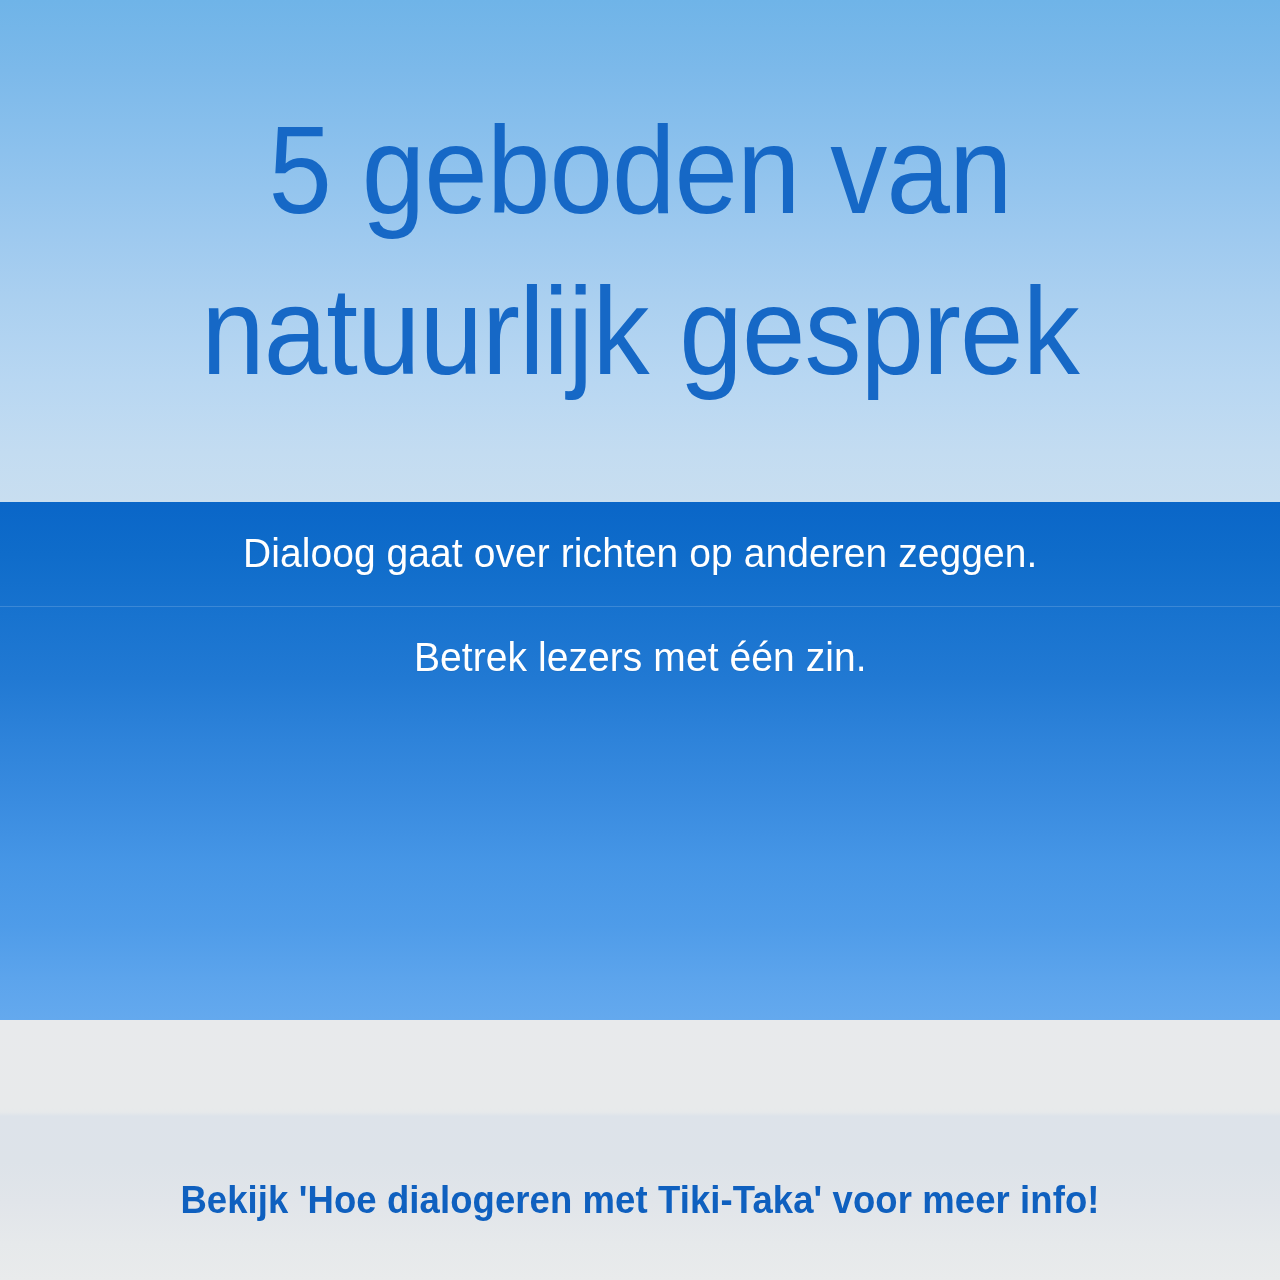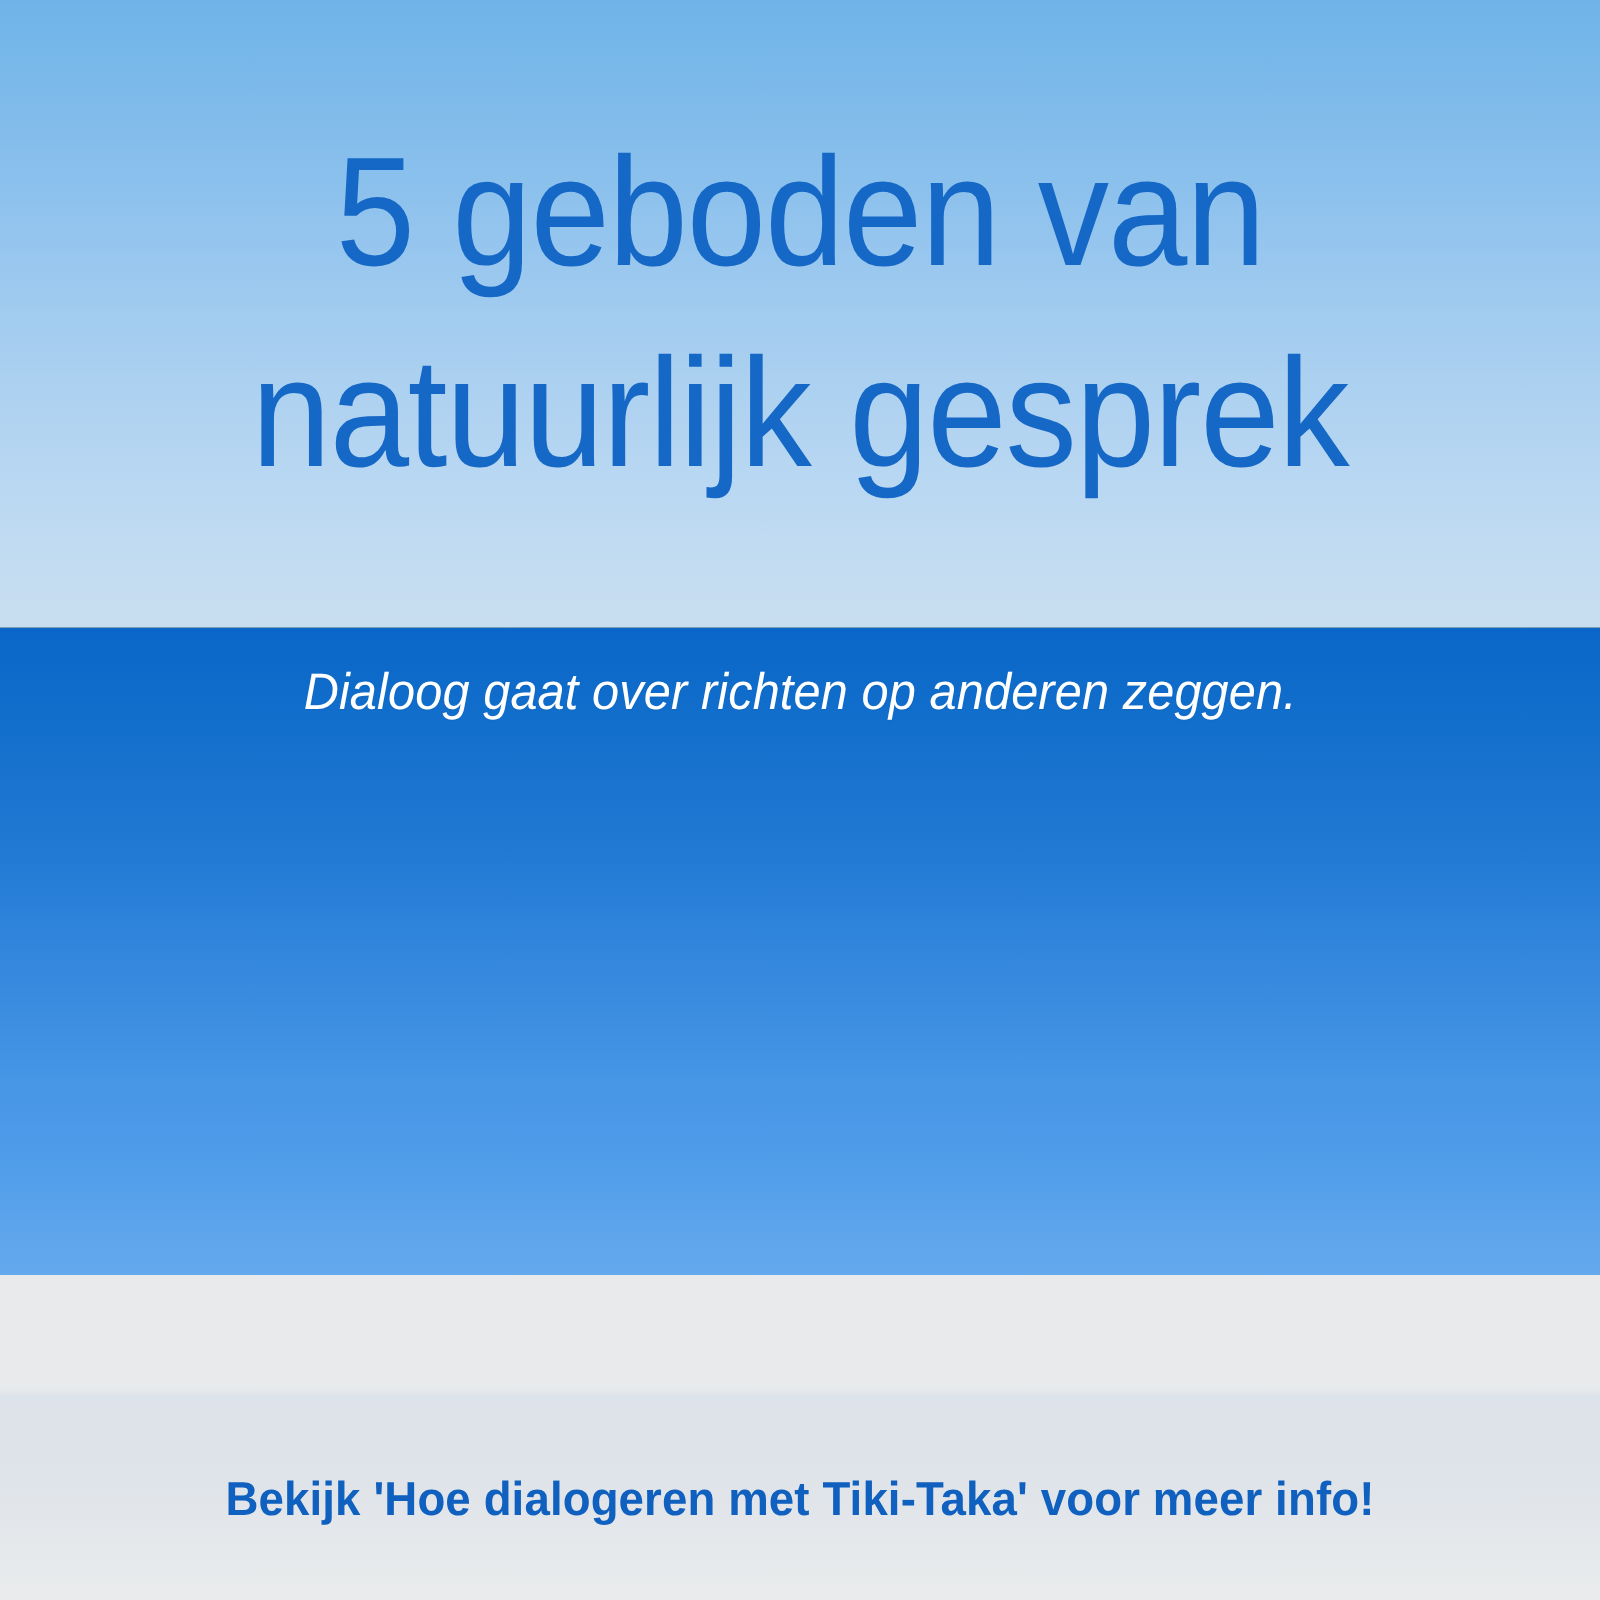--- a/index.html
+++ b/index.html
@@ -81,21 +81,20 @@
     justify-content: flex-start;
   }
 
   .list-row {
     position: relative;
     height: 103.6px;
     display: flex;
     align-items: center;
     justify-content: center;
     box-sizing: border-box;
-    font-style: italic;
   }
   .list-row + .list-row::before {
     content: "";
     position: absolute;
     left: 0;
     right: 0;
     top: 0;
     height: 1px;
     background: rgba(255,255,255,0.16);
   }
@@ -159,20 +158,23 @@
   </div>
 
   <div class="list-band">
 
     <div class="list-row">
       <div class="list-text">Dialoog gaat over richten op anderen zeggen.</div>
     </div>
 
 
 
+    <div class="list-row">
+      <div class="list-text">Betrek lezers met één zin.</div>
+    </div>
 
 
   </div>
 
   <div class="footer">
     <div class="footer-cta">Bekijk 'Hoe dialogeren met Tiki-Taka' voor meer info!</div>
   </div>
 
 </div>
 

